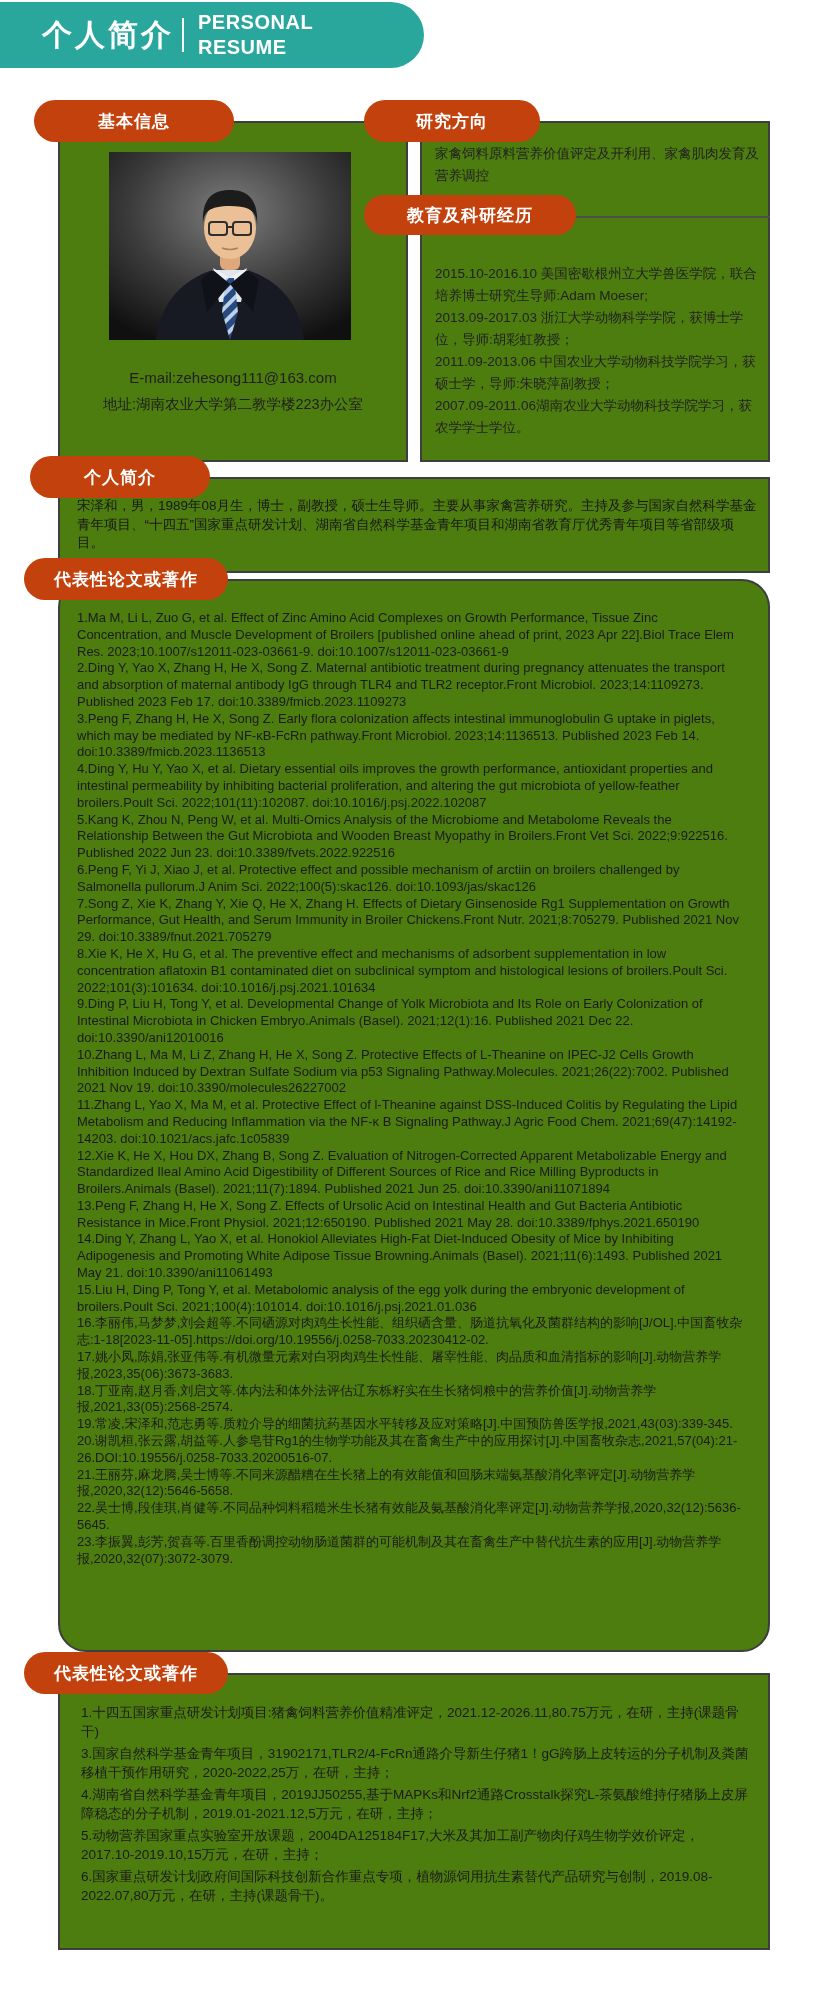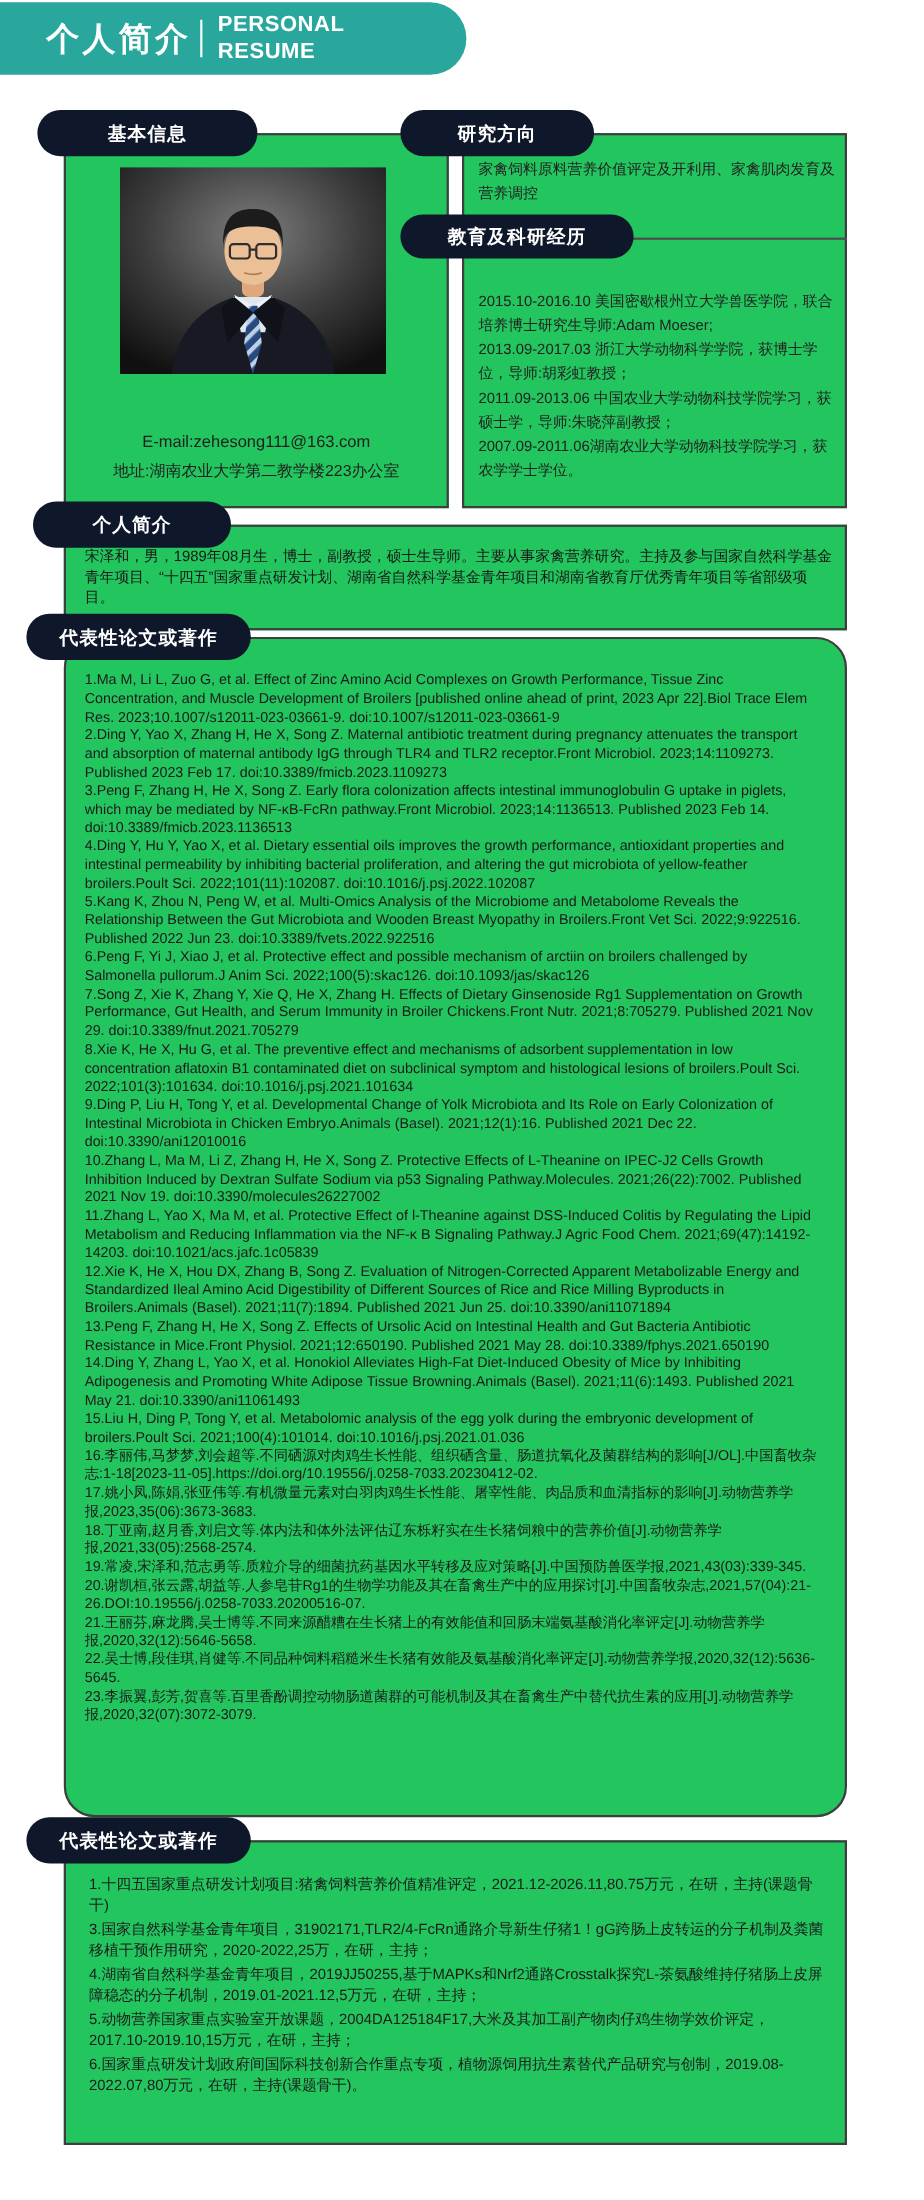--- a/index.html
+++ b/index.html
@@ -13,41 +13,41 @@
   .band {
     position:absolute; left:0; top:2px; width:424px; height:66px;
     background:#2aa79c; border-radius:0 33px 33px 0;
     display:flex; align-items:center; padding-left:42px; color:#ffffff;
   }
   .band .zh-title { font-size:30px; font-weight:bold; letter-spacing:3px; }
   .band .vdiv { width:2px; height:34px; background:#ffffff; margin:0 14px 0 8px; opacity:.95; }
   .band .en-title { font-size:20px; font-weight:bold; line-height:1.25; letter-spacing:.5px; }
   
   .pill {
-    position:absolute; height:42px; background:#0f172a; color:#ffffff;
+    position:absolute; height:42px; background:#c2410c; color:#ffffff;
     border-radius:21px; display:flex; align-items:center; justify-content:center;
     font-size:17px; font-weight:bold; letter-spacing:1px; z-index:5;
   }
   .pill-basic    { left:34px;  top:100px;  width:200px; }
   .pill-research { left:364px; top:100px;  width:176px; }
   .pill-edu      { left:364px; top:195px;  width:212px; height:40px; }
   .pill-profile  { left:30px;  top:456px;  width:180px; }
   .pill-pubs     { left:24px;  top:558px;  width:204px; }
   .pill-projects { left:24px;  top:1652px; width:204px; }
   
-  .box { position:absolute; border:2px solid #3e3e3e; background:#22c55e; }
+  .box { position:absolute; border:2px solid #3e3e3e; background:#4d7c0f; }
   .box-basic    { left:58px; top:121px;  width:350px; height:341px; }
   .box-right    { left:420px; top:121px; width:350px; height:341px; }
   .box-profile  { left:58px; top:477px;  width:712px; height:96px;padding-left:44px;  }
   .box-pubs     { left:58px; top:579px;  width:712px; height:1073px;border-radius:28px; }
   .box-projects { left:58px; top:1673px; width:712px; height:277px; }
   .bridge { position:absolute; left:404px; top:121px; width:20px; height:2px; background:#3e3e3e; }
   
   .photo { position:absolute; left:49px; top:29px; width:242px; height:188px; display:block; }
-  .contact { position:absolute; left:0; top:246px; width:100%; text-align:center;margin-top:24px; }
+  .contact { position:absolute; left:0; top:246px; width:100%; text-align:center; }
   .contact .email   { font-size:15px; color:#1f1f1f; margin-bottom:9px; }
   .contact .address { font-size:14.5px; color:#1f1f1f; }
   
   .research-text {
     position:absolute; left:13px; top:20px; width:326px;
     font-size:13.5px; line-height:22px; color:#222222;
   }
   .right-divider { position:absolute; left:-2px; top:93px; width:350px; height:0; border-top:2px solid #4d4d4d; }
   .edu-list { position:absolute; left:13px; top:140px; width:330px; font-size:13.5px; line-height:22px; color:#222222; }
   .edu-list p { margin:0; }

